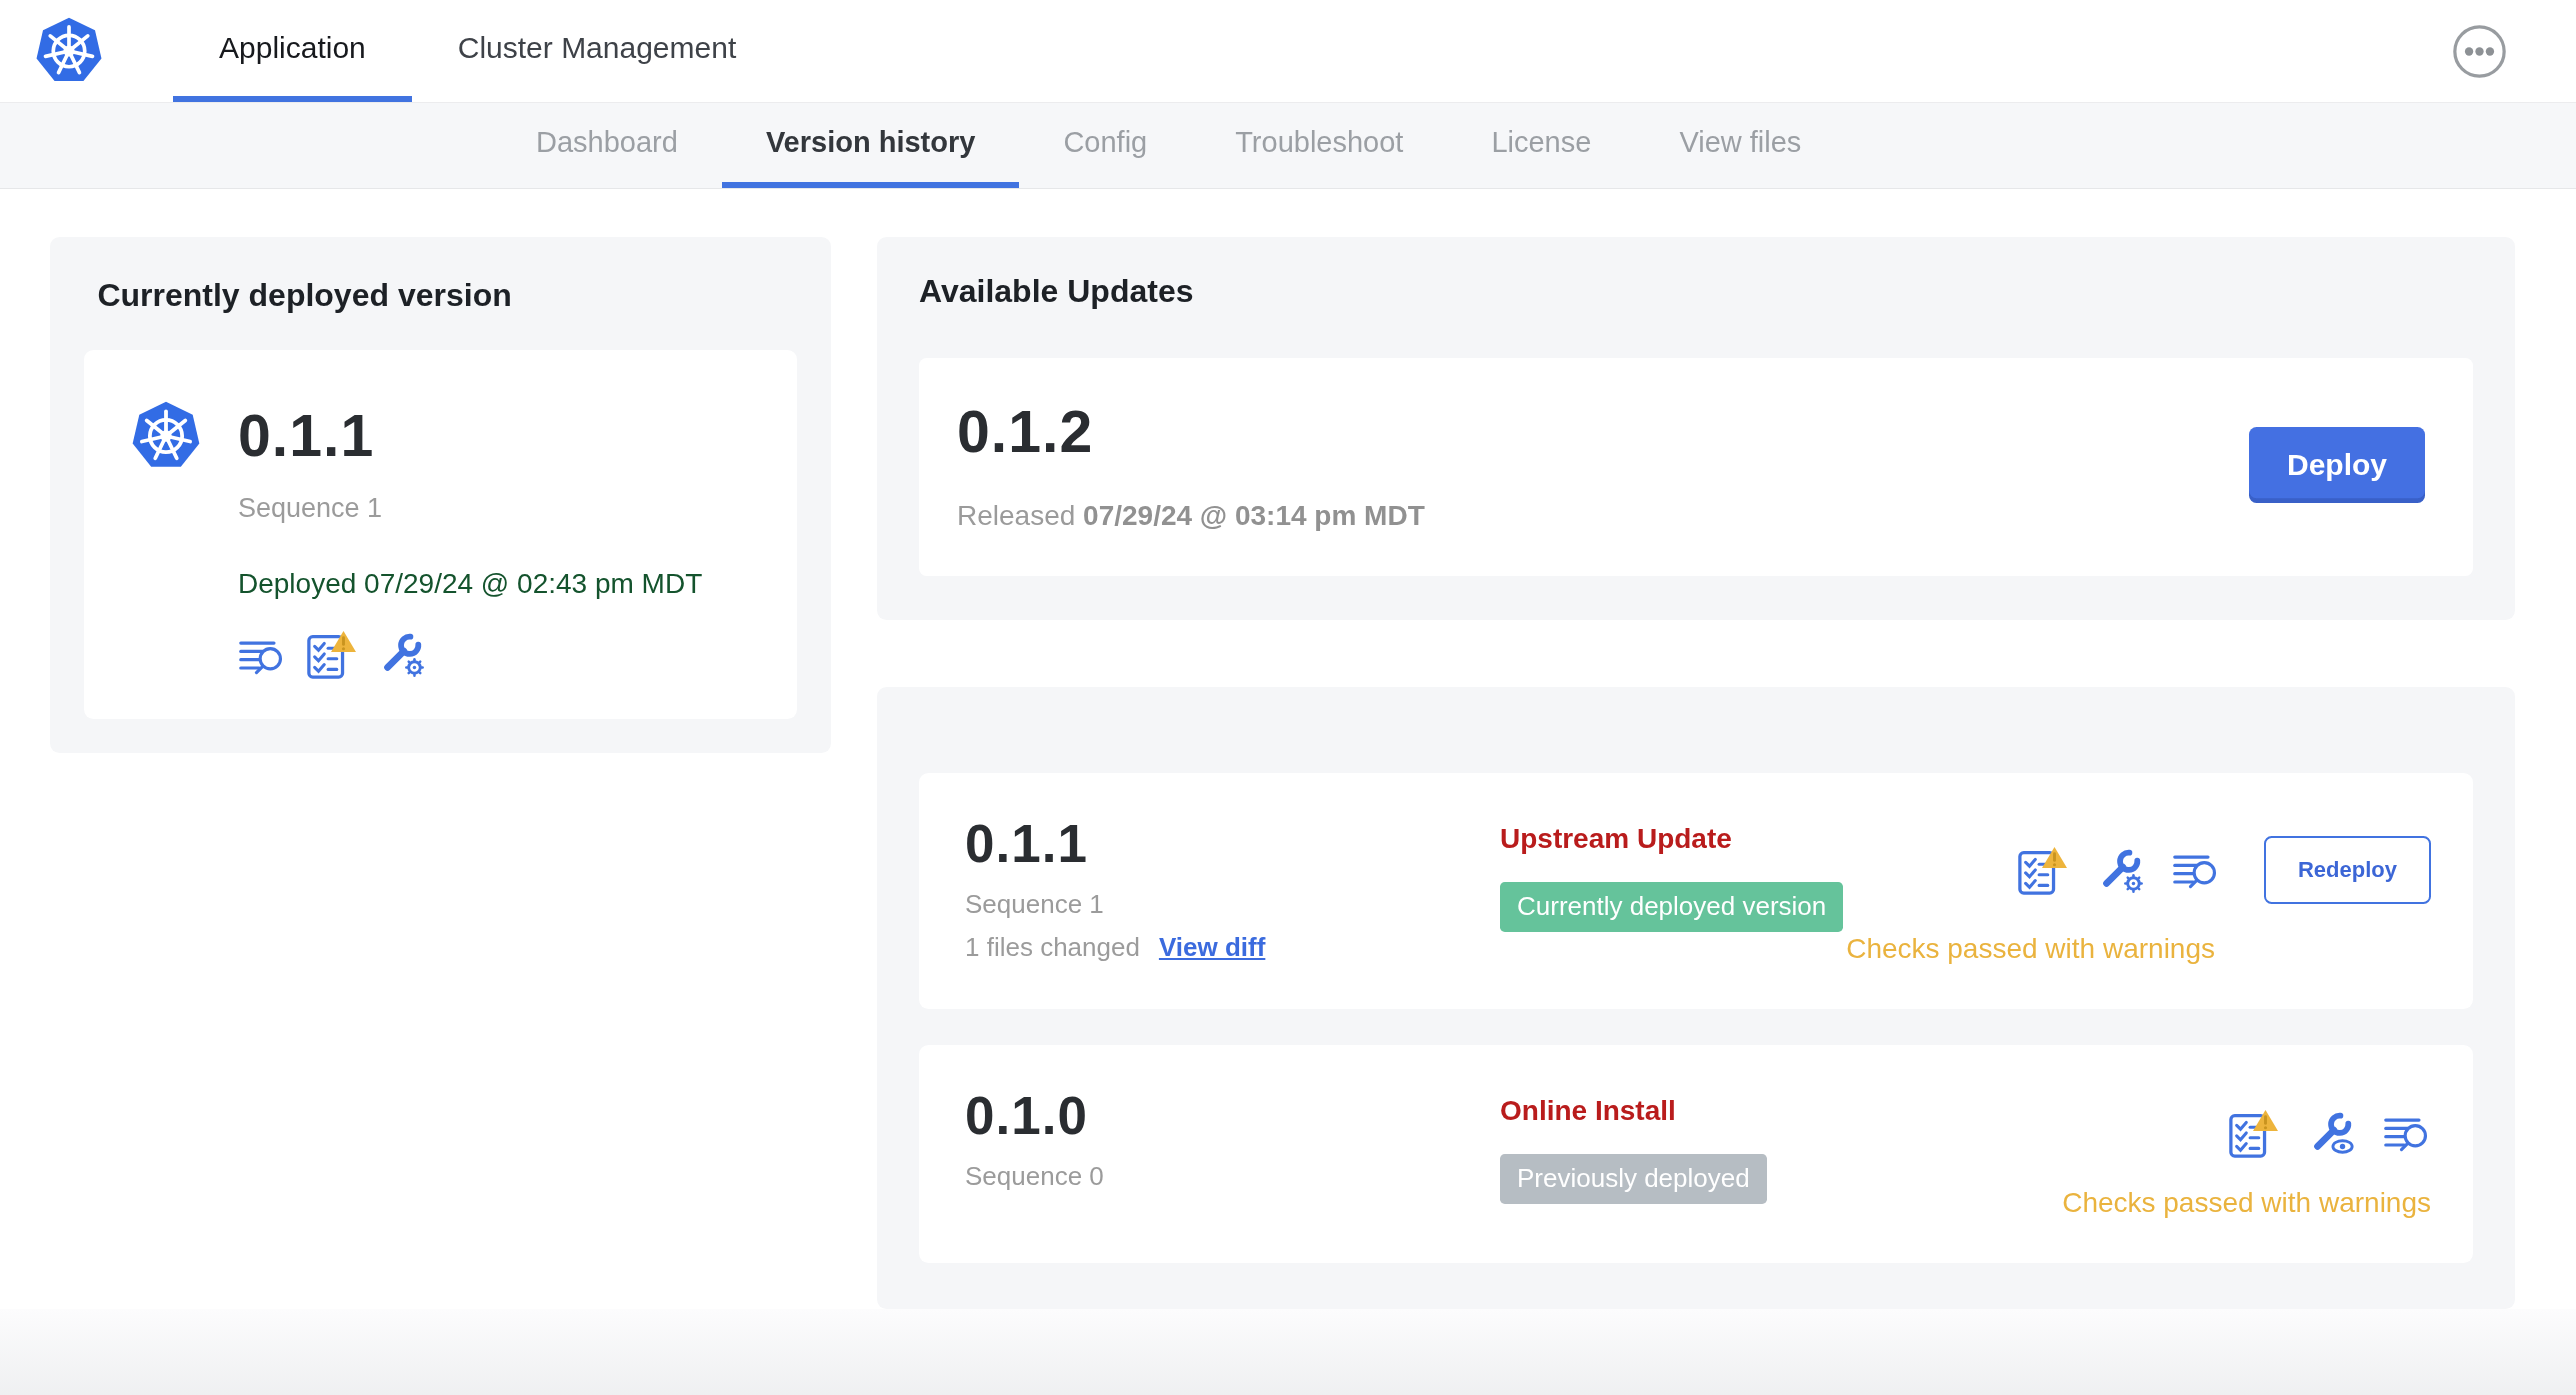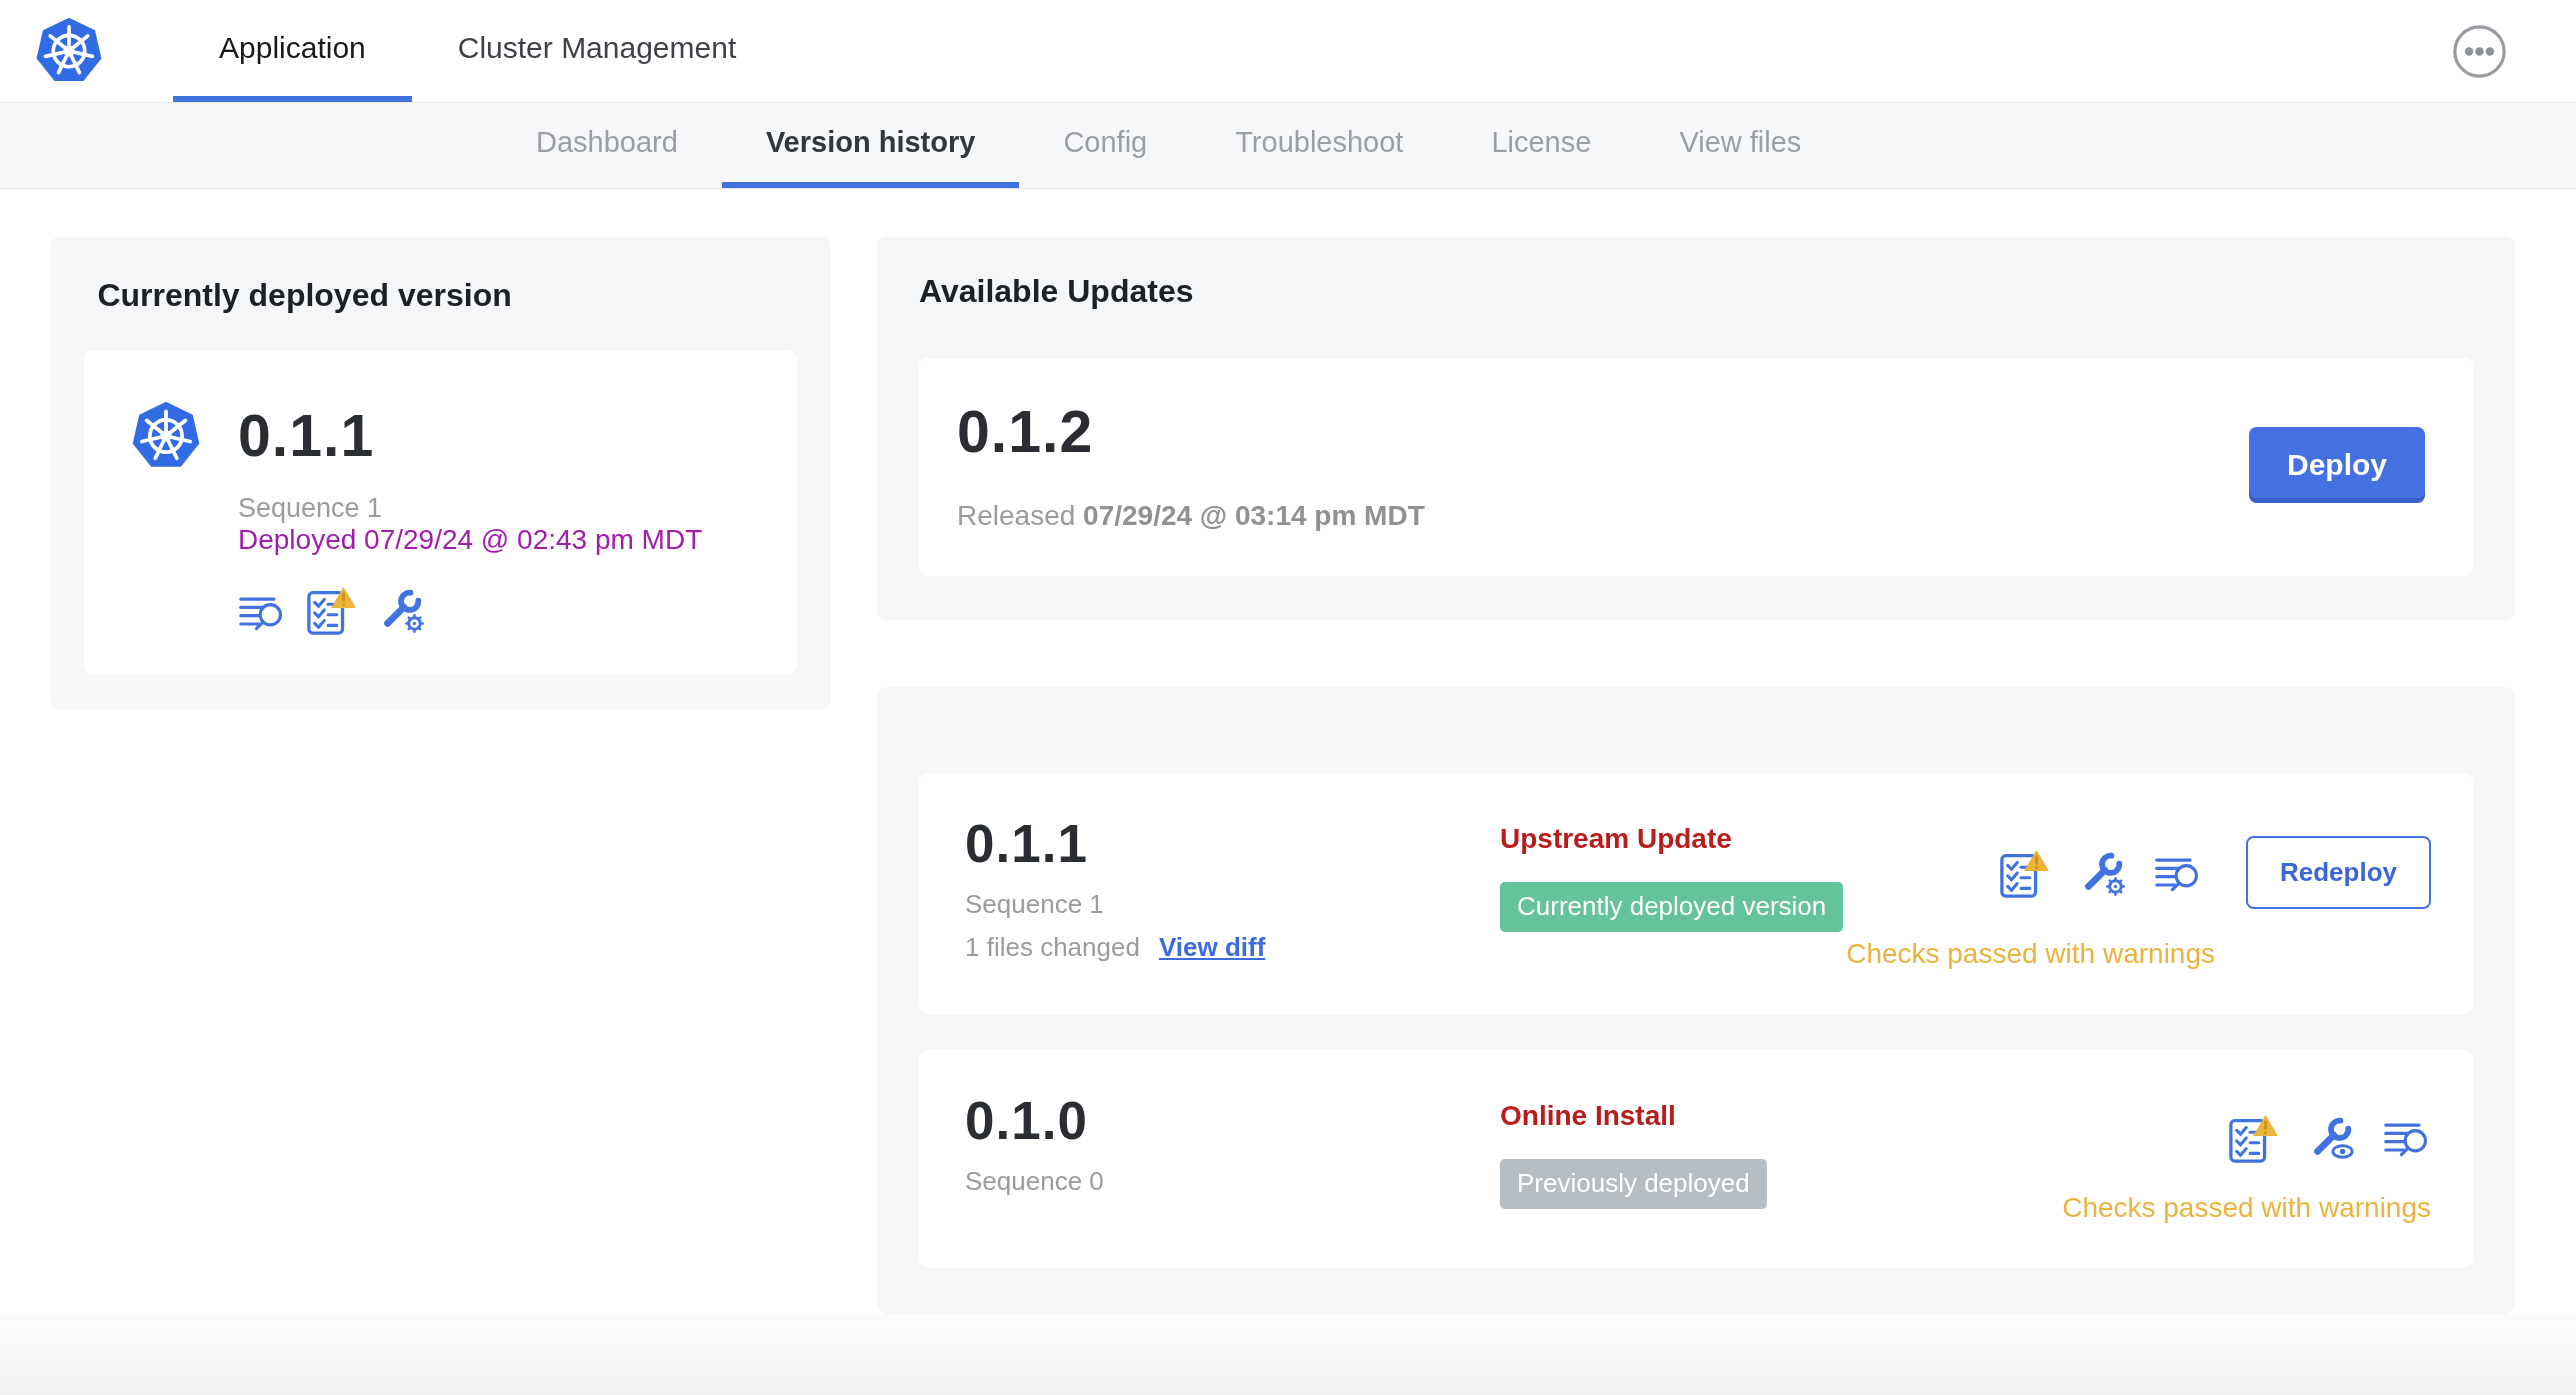--- a/index.html
+++ b/index.html
@@ -61,21 +61,21 @@
   .current-card .panel-title { margin-left:13.4px; }
   .version-box {
     margin-top:36px; background:#fff; border-radius:9.5px;
     padding:48px 38px 40px 44px;
     display:grid; grid-template-columns:76px 1fr; column-gap:34px;
   }
   .vb-logo { width:76px; height:76px; }
   .vb-version { font-size:59px; font-weight:bold; color:#2a2d31; align-self:center; letter-spacing:1px; }
   .vb-details { grid-column:2; }
   .vb-seq { margin-top:19px; font-size:27px; color:#9b9b9b; }
-  .vb-deployed { font-size:28px; color:#a21caf; }
+  .vb-deployed { margin-top:44px; font-size:28px; color:#14532d; }
   .vb-icons { margin-top:29px; display:flex; align-items:flex-end; gap:19px; }
 
   .icon-btn { background:none; border:none; padding:0; cursor:pointer; line-height:0; }
 
   
   .right-col { flex:1 1 auto; display:flex; flex-direction:column; }
 
   .updates-panel { padding:36px 42px 44px 42px; }
   .update-row {
     margin-top:48px; background:#fff; border-radius:7.6px;
@@ -123,21 +123,21 @@
     font-size:26px; color:#fff;
     padding:9.5px 17px; border-radius:4.8px;
   }
   .badge-green { background:#65c39b; }
   .badge-gray  { background:#b6bdc3; }
   .vr-right { flex:0 0 auto; display:flex; flex-direction:column; align-items:flex-end; padding-top:23px; }
   .vr-actions { display:flex; align-items:center; gap:27px; }
   .redeploy-btn {
     margin-left:17px;
     background:#fff; color:#3c66d6;
-    font-family:inherit; font-size:26px; font-weight:bold;
+    font-family:inherit; font-size:22px; font-weight:bold;
     padding:19px 32px;
     border:2.9px solid #4173e0; border-radius:7.6px;
     cursor:pointer;
   }
   .vr-status { margin-top:29px; font-size:28px; color:#eab33e; }
   .vr-status.offset { margin-right:216px; }
 
   
   footer {
     flex:0 0 auto; height:113px; margin-top:auto;

